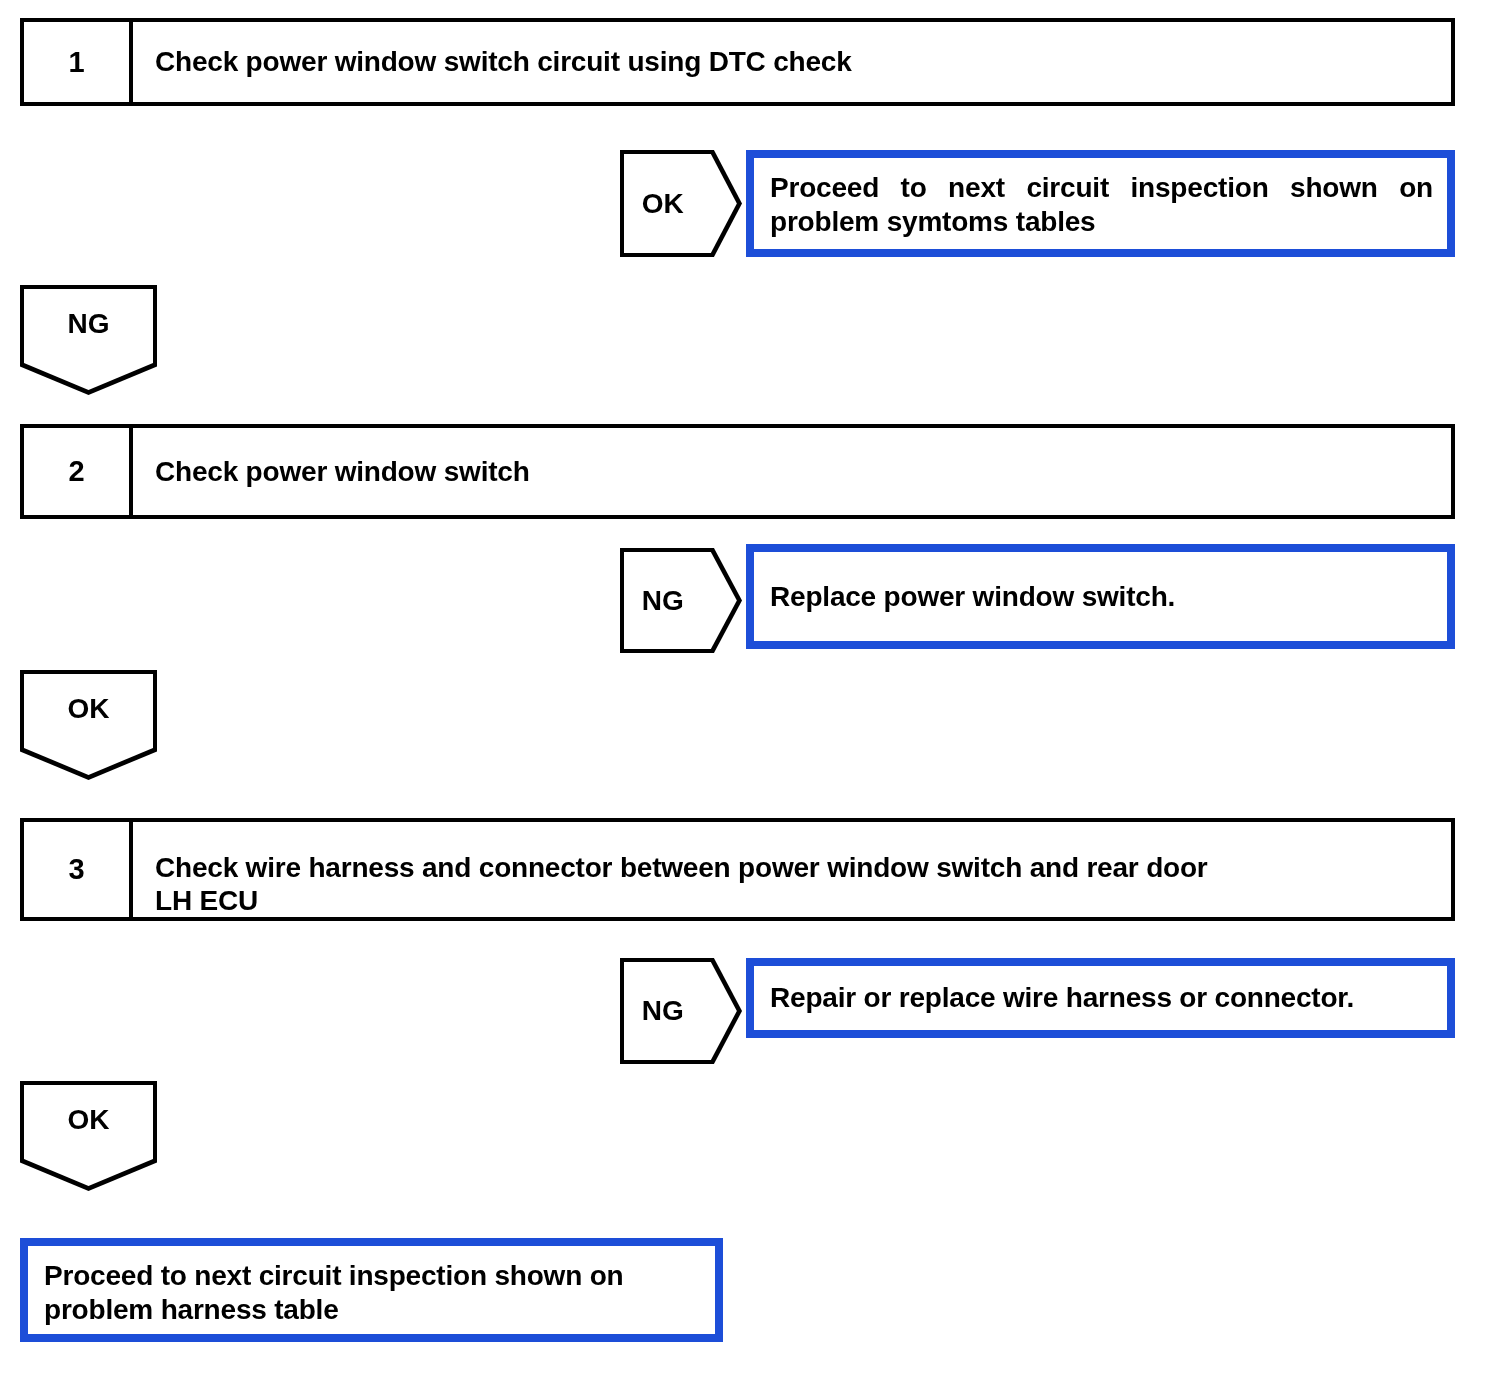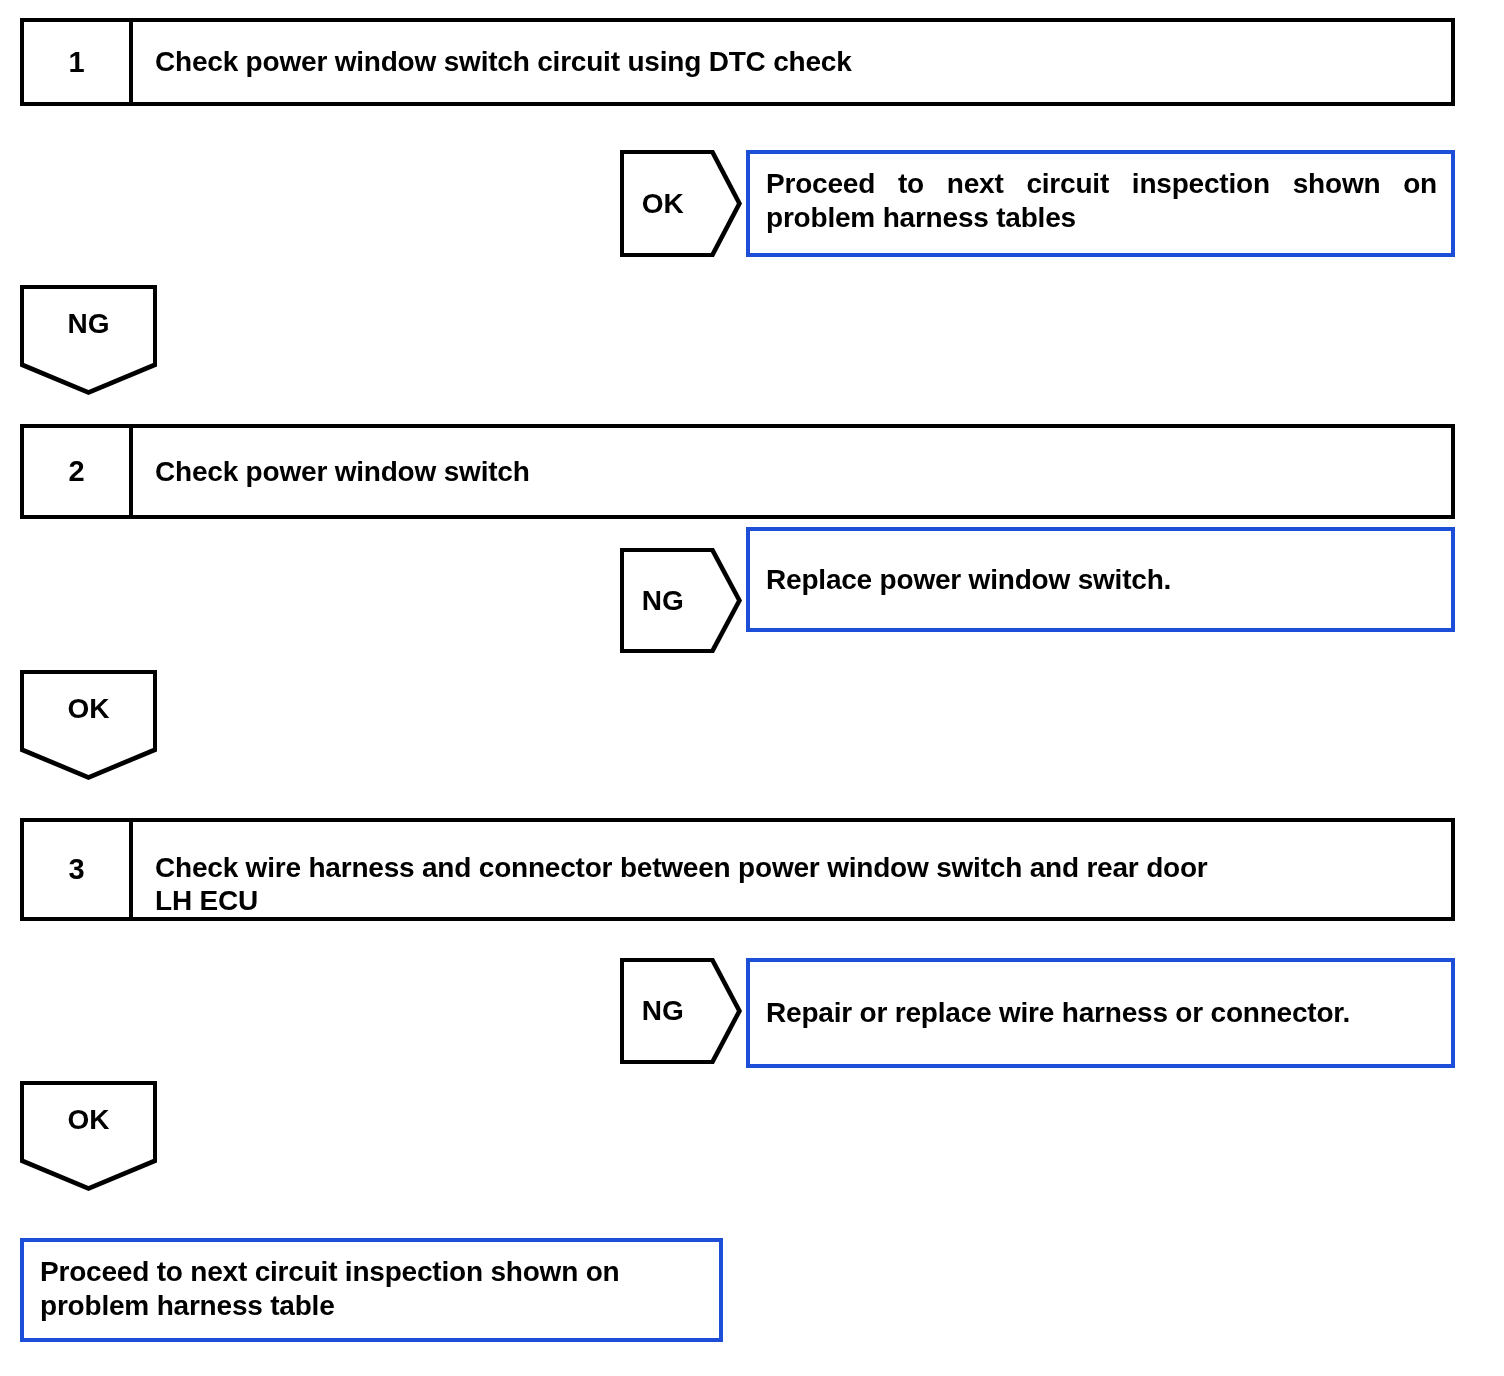--- a/index.html
+++ b/index.html
@@ -59,21 +59,21 @@
   }
   .step-text.two-line {
     align-items: flex-end;
     padding-top: 11px;
   }
 
   
   .result-box {
     position: absolute;
     box-sizing: border-box;
-    border: 4px solid #1d4ed8;
+    border: 8px solid #1d4ed8;
     background: #ffffff;
     display: flex;
     align-items: center;
     padding-left: 16px;
     padding-right: 14px;
     font-size: 28px;
     font-weight: bold;
     line-height: 1.2;
     color: #000000;
     letter-spacing: -0.2px;
@@ -164,39 +164,39 @@
     <div class="step-text">Check power window switch circuit using DTC check</div>
   </div>
 
   <div class="arrow-h" style="left:620px; top:150px; width:122px; height:107px;">
     <div class="inner"></div>
     <div class="lbl">OK</div>
   </div>
 
   <div class="result-box justify" style="left:746px; top:150px; width:709px; height:107px;">
     <span class="jline stretch">Proceed to next circuit inspection shown on</span>
-    <span class="jline">problem harness tables</span>
+    <span class="jline">problem symtoms tables</span>
   </div>
 
   <div class="arrow-v" style="left:20px; top:285px; width:137px; height:110px;">
     <div class="inner"></div>
     <div class="lbl">NG</div>
   </div>
 
   <div class="step-box" style="left:20px; top:424px; width:1435px; height:95px;">
     <div class="step-num">2</div>
     <div class="step-text">Check power window switch</div>
   </div>
 
   <div class="arrow-h" style="left:620px; top:548px; width:122px; height:105px;">
     <div class="inner"></div>
     <div class="lbl">NG</div>
   </div>
 
-  <div class="result-box" style="left:746px; top:527px; width:709px; height:105px;">
+  <div class="result-box" style="left:746px; top:544px; width:709px; height:105px;">
     <span>Replace power window switch.</span>
   </div>
 
   <div class="arrow-v" style="left:20px; top:670px; width:137px; height:110px;">
     <div class="inner"></div>
     <div class="lbl">OK</div>
   </div>
 
   <div class="step-box" style="left:20px; top:818px; width:1435px; height:103px;">
     <div class="step-num">3</div>
@@ -206,21 +206,21 @@
         <span>LH ECU</span>
       </span>
     </div>
   </div>
 
   <div class="arrow-h" style="left:620px; top:958px; width:122px; height:106px;">
     <div class="inner"></div>
     <div class="lbl">NG</div>
   </div>
 
-  <div class="result-box" style="left:746px; top:958px; width:709px; height:110px;">
+  <div class="result-box" style="left:746px; top:958px; width:709px; height:80px;">
     <span>Repair or replace wire harness or connector.</span>
   </div>
 
   <div class="arrow-v" style="left:20px; top:1081px; width:137px; height:110px;">
     <div class="inner"></div>
     <div class="lbl">OK</div>
   </div>
 
   <div class="result-box top-aligned" style="left:20px; top:1238px; width:703px; height:104px;">
     <span>

